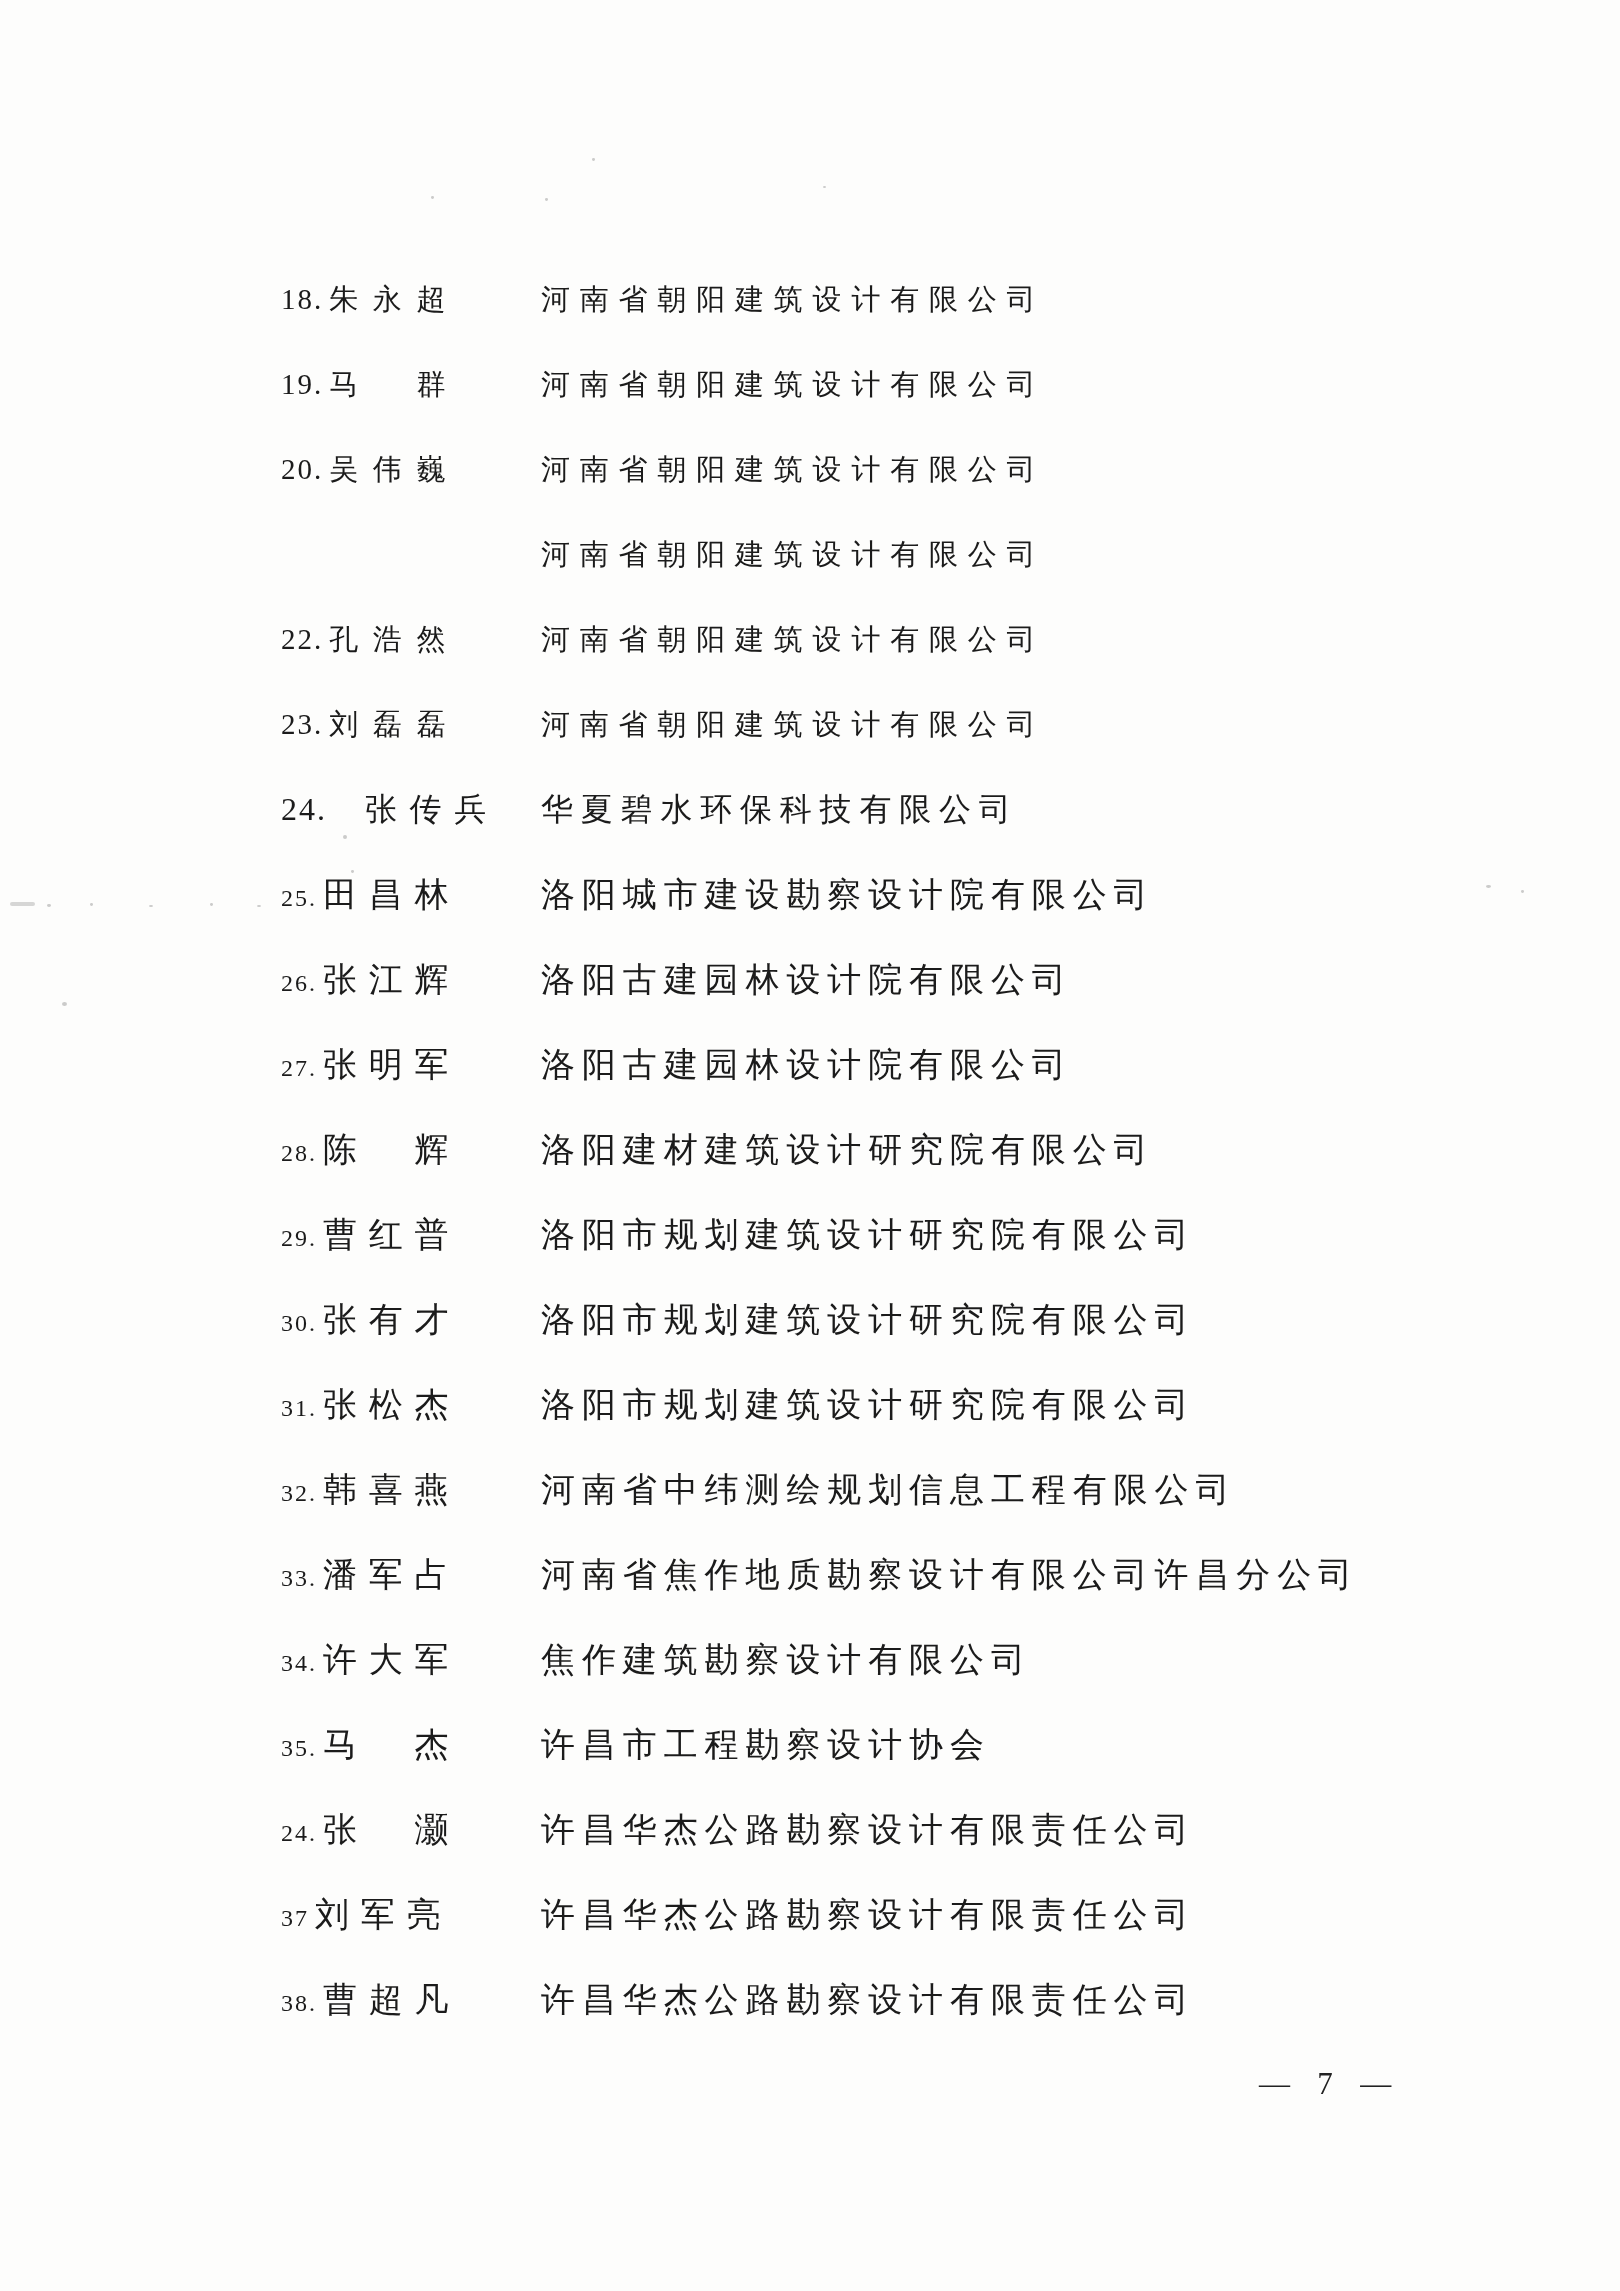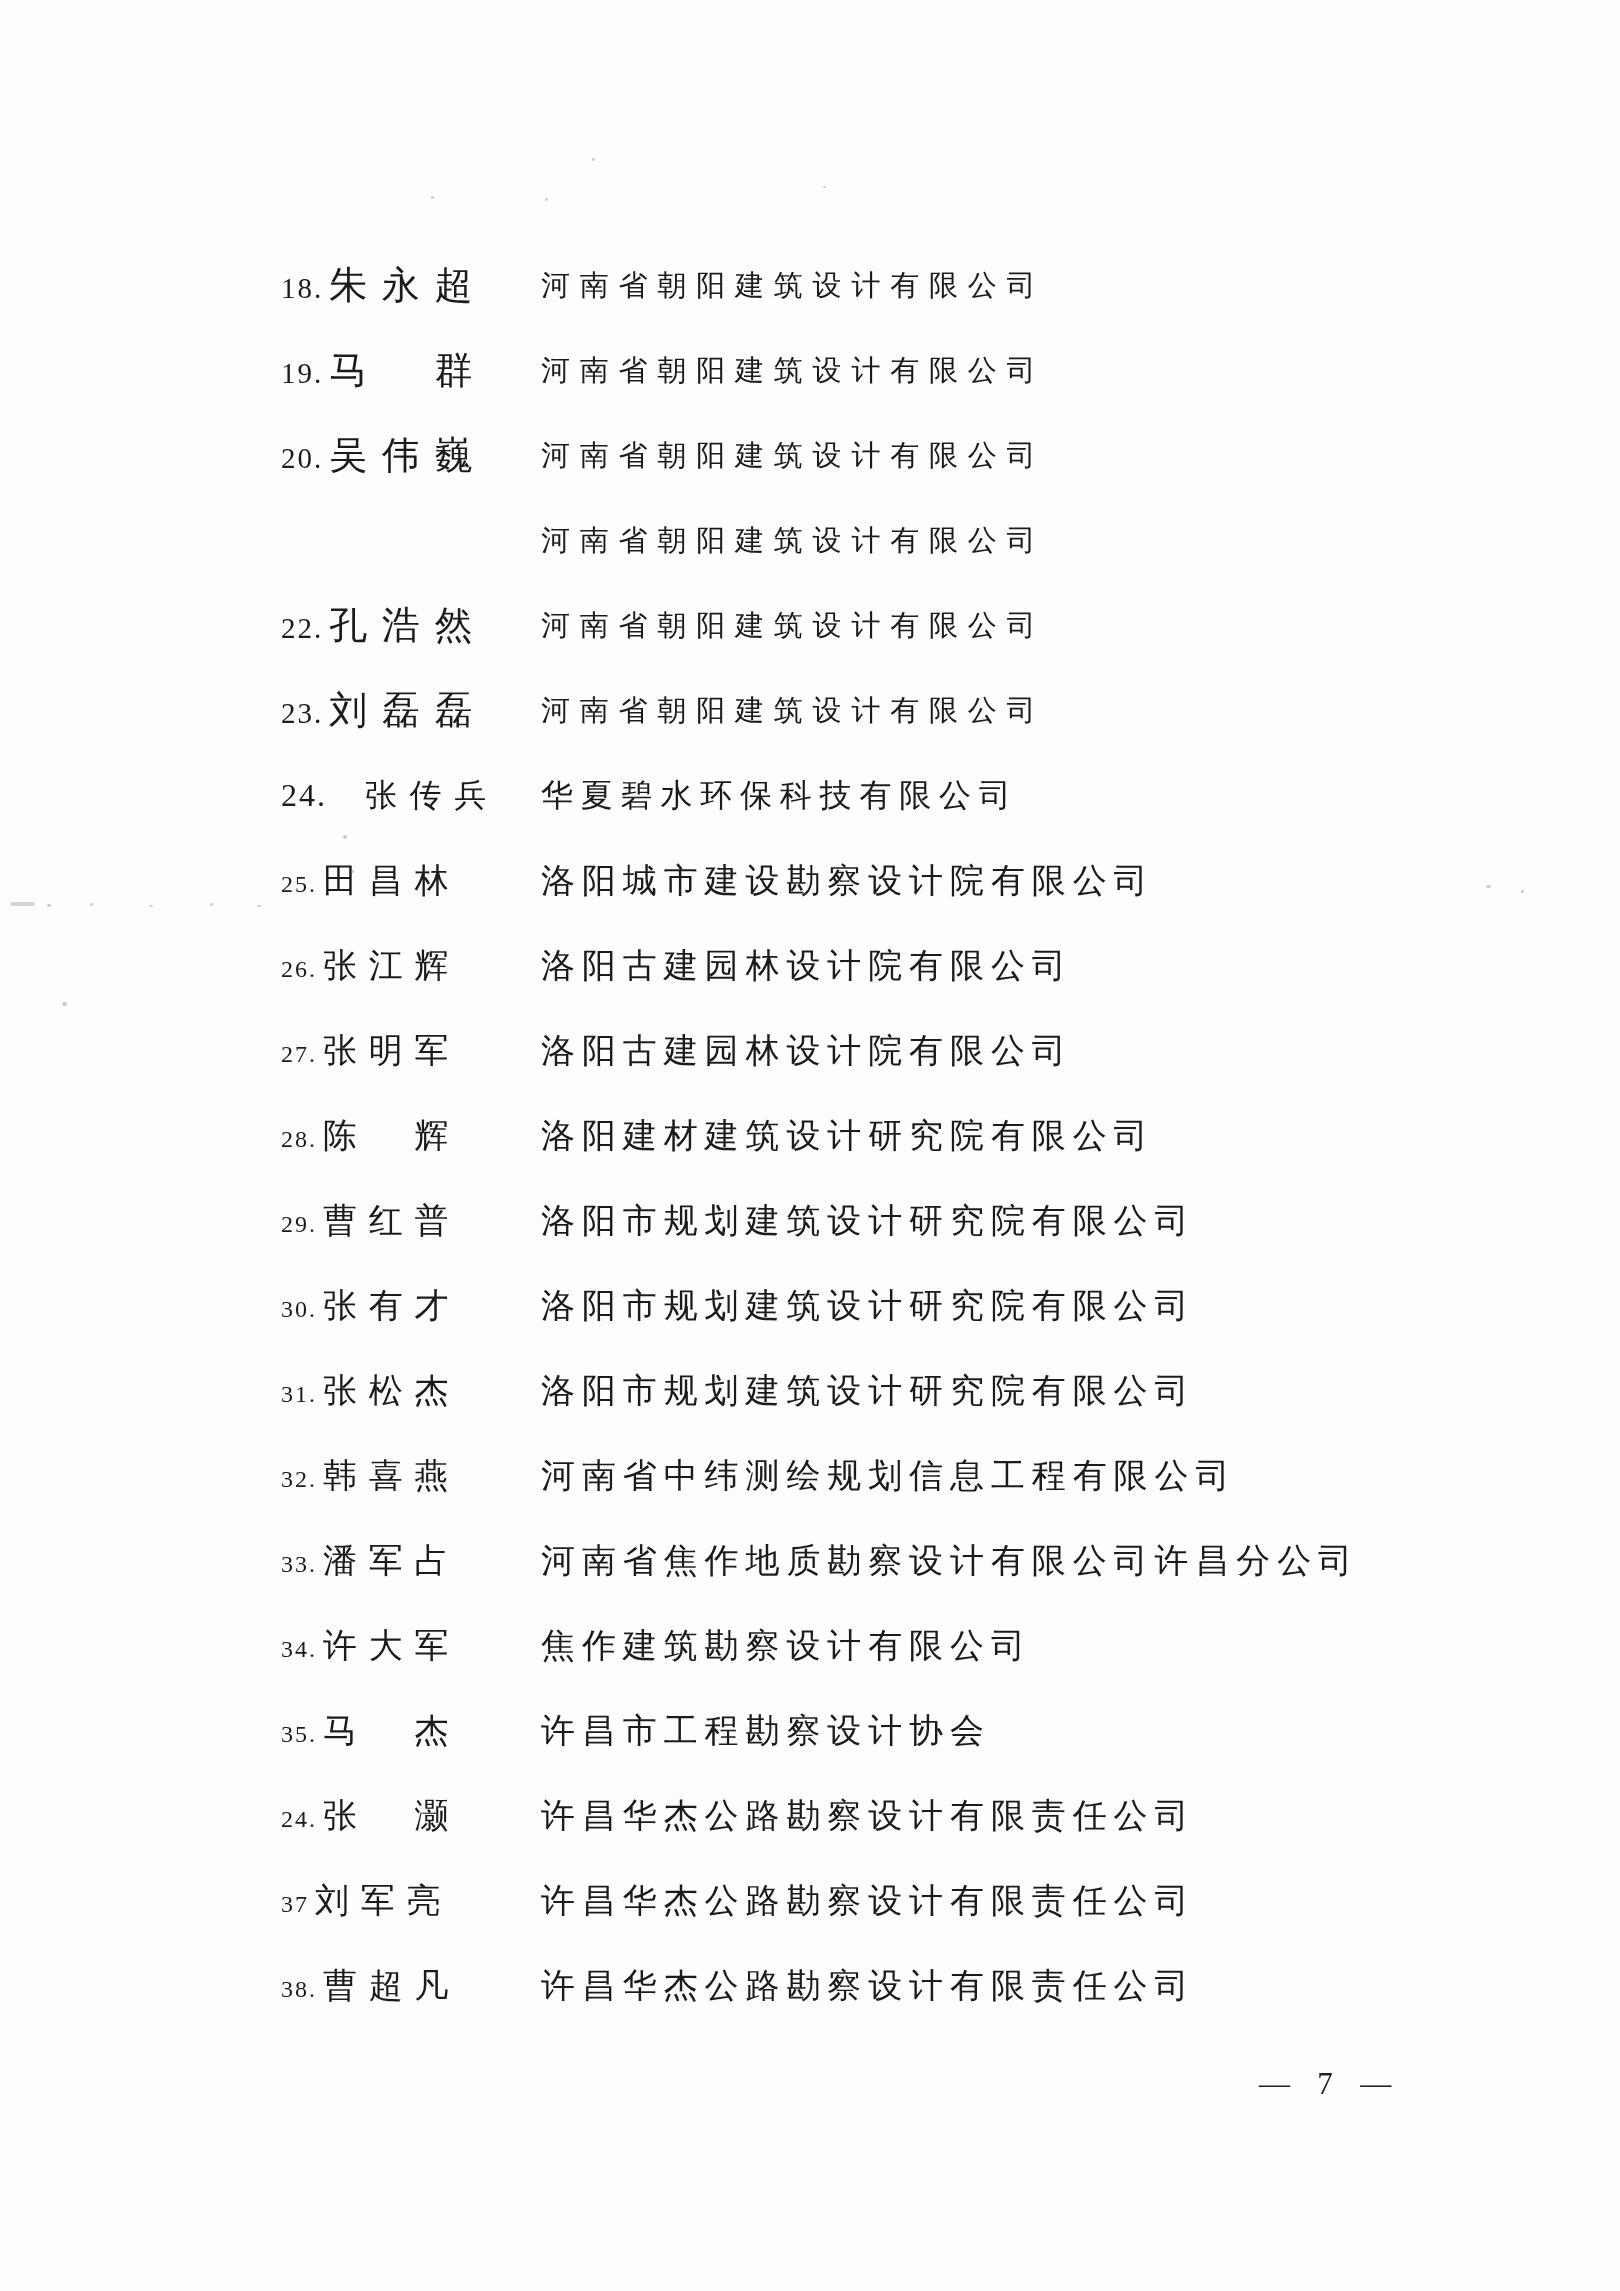--- a/index.html
+++ b/index.html
@@ -14,21 +14,21 @@
     color: #1b1b1b;
     position: relative;
     overflow: hidden;
   }
   .page {
     position: absolute;
     inset: 0;
   }
   .roster {
     position: absolute;
-    top: 243px;
+    top: 257px;
     left: 0;
     width: 100%;
   }
   .row {
     position: relative;
     height: 85px;
     display: flex;
     align-items: center;
   }
   .entry-id {
@@ -51,21 +51,21 @@
     position: absolute;
     left: 541px;
     top: 50%;
     transform: translateY(-50%);
     font-size: 34px;
     letter-spacing: 6.9px;
     white-space: nowrap;
   }
   
   .row.small .num { font-size: 29px; }
-  .row.small .name { font-size: 38px; letter-spacing: 14.7px; }
+  .row.small .name { font-size: 29px; letter-spacing: 14.7px; }
   .row.small .company { font-size: 29px; letter-spacing: 9.8px; }
   .row.mid .num { font-size: 32px; }
   .row.mid .name { font-size: 32px; letter-spacing: 12.7px; margin-left: 32px; }
   .row.mid .company { font-size: 32px; letter-spacing: 7.8px; }
 
   .page-number {
     position: absolute;
     top: 2066px;
     left: 1259px;
     font-size: 31px;

